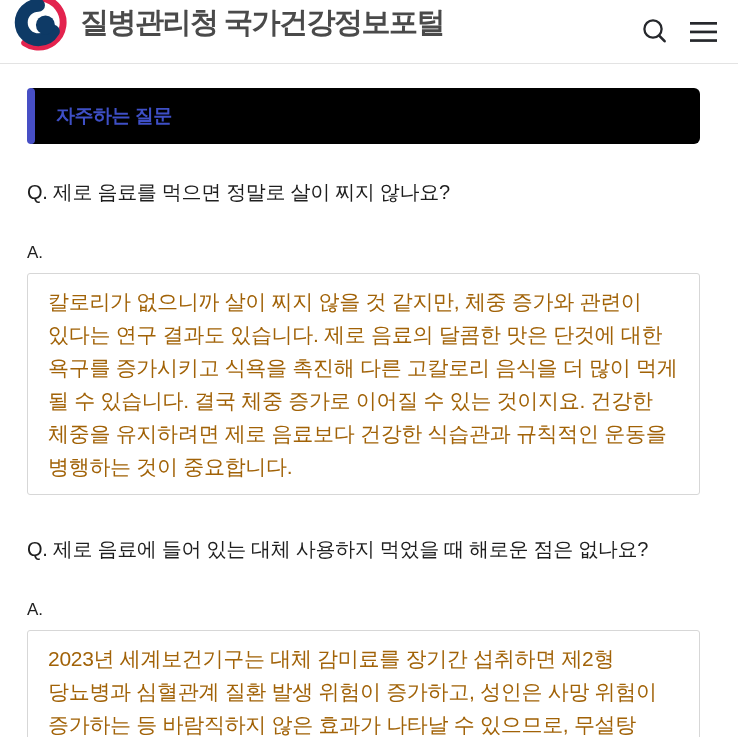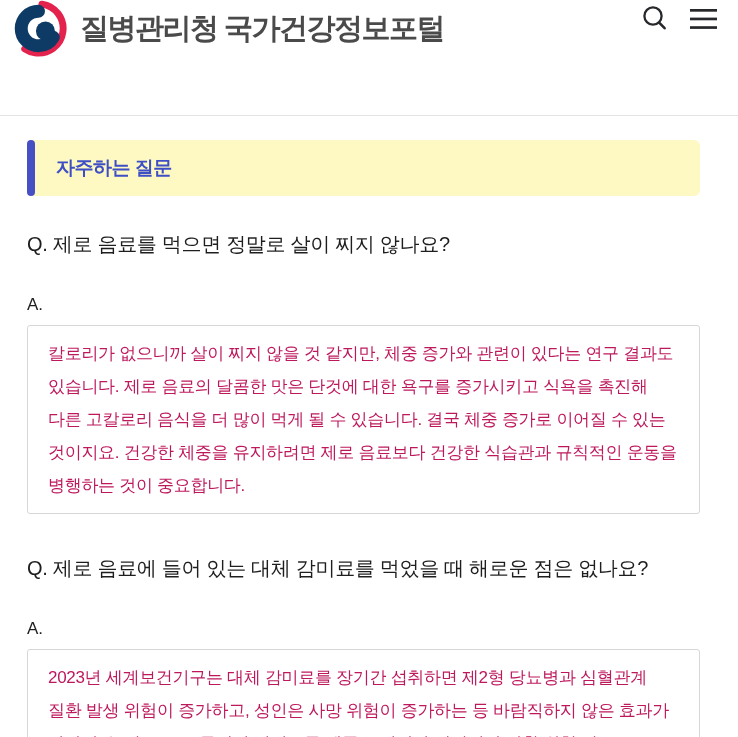--- a/index.html
+++ b/index.html
@@ -7,24 +7,24 @@
   body {
     font-family: "Liberation Sans", "DejaVu Sans", sans-serif;
     color: #1f1f1f;
     width: 738px;
     height: 737px;
     overflow: hidden;
   }
 
   
   .site-header {
-    height: 116px;
+    height: 64px;
     display: flex;
-    align-items: flex-start;
-    padding: 0 16px 0 10px;
+    align-items: flex-end;
+    padding: 0 16px 12px 10px;
     border-bottom: 1px solid #e3e3e3;
     background: #fff;
   }
   .logo-link {
     display: flex;
     align-items: center;
     gap: 13px;
     text-decoration: none;
     cursor: pointer;
   }
@@ -49,21 +49,21 @@
     padding: 0;
   }
   .icon-btn + .icon-btn { margin-left: 10px; }
   .icon-btn svg { display: block; }
 
   
   .page-main { padding: 24px 38px 20px 27px; }
 
   .faq-banner {
     position: relative;
-    background: #fef9c3;
+    background: #000000;
     border-radius: 6px;
     height: 56px;
     display: flex;
     align-items: center;
     padding-left: 29px;
     margin-bottom: 38px;
   }
   .faq-banner .accent-bar {
     position: absolute;
     left: 0;
@@ -97,23 +97,23 @@
     line-height: 20px;
   }
   .answer-box {
     margin-top: 10px;
     border: 1px solid #d7d7d7;
     border-radius: 3px;
     background: #fff;
     padding: 11px 20px;
   }
   .answer-box p {
-    font-size: 17px;
+    font-size: 21px;
     font-weight: 400;
-    color: #be185d;
+    color: #a16207;
     line-height: 33px;
     letter-spacing: -0.3px;
     word-break: keep-all;
   }
 </style>
 </head>
 <body>
 
 <header class="site-header">
   <a class="logo-link">
@@ -155,20 +155,20 @@
 
   <section class="qa-block">
     <p class="question">Q. 제로 음료를 먹으면 정말로 살이 찌지 않나요?</p>
     <p class="answer-label">A.</p>
     <div class="answer-box">
       <p>칼로리가 없으니까 살이 찌지 않을 것 같지만, 체중 증가와 관련이 있다는 연구 결과도 있습니다. 제로 음료의 달콤한 맛은 단것에 대한 욕구를 증가시키고 식욕을 촉진해 다른 고칼로리 음식을 더 많이 먹게 될 수 있습니다. 결국 체중 증가로 이어질 수 있는 것이지요. 건강한 체중을 유지하려면 제로 음료보다 건강한 식습관과 규칙적인 운동을 병행하는 것이 중요합니다.</p>
     </div>
   </section>
 
   <section class="qa-block">
-    <p class="question">Q. 제로 음료에 들어 있는 대체 감미료를 먹었을 때 해로운 점은 없나요?</p>
+    <p class="question">Q. 제로 음료에 들어 있는 대체 사용하지 먹었을 때 해로운 점은 없나요?</p>
     <p class="answer-label">A.</p>
     <div class="answer-box">
       <p>2023년 세계보건기구는 대체 감미료를 장기간 섭취하면 제2형 당뇨병과 심혈관계 질환 발생 위험이 증가하고, 성인은 사망 위험이 증가하는 등 바람직하지 않은 효과가 나타날 수 있으므로, 무설탕 감미료를 체중 조절이나 비전염성 질환 위험 감소 수단으로 사용하지 말도록 권고했습니다.</p>
     </div>
   </section>
 
 </main>
 
 </body></html>

